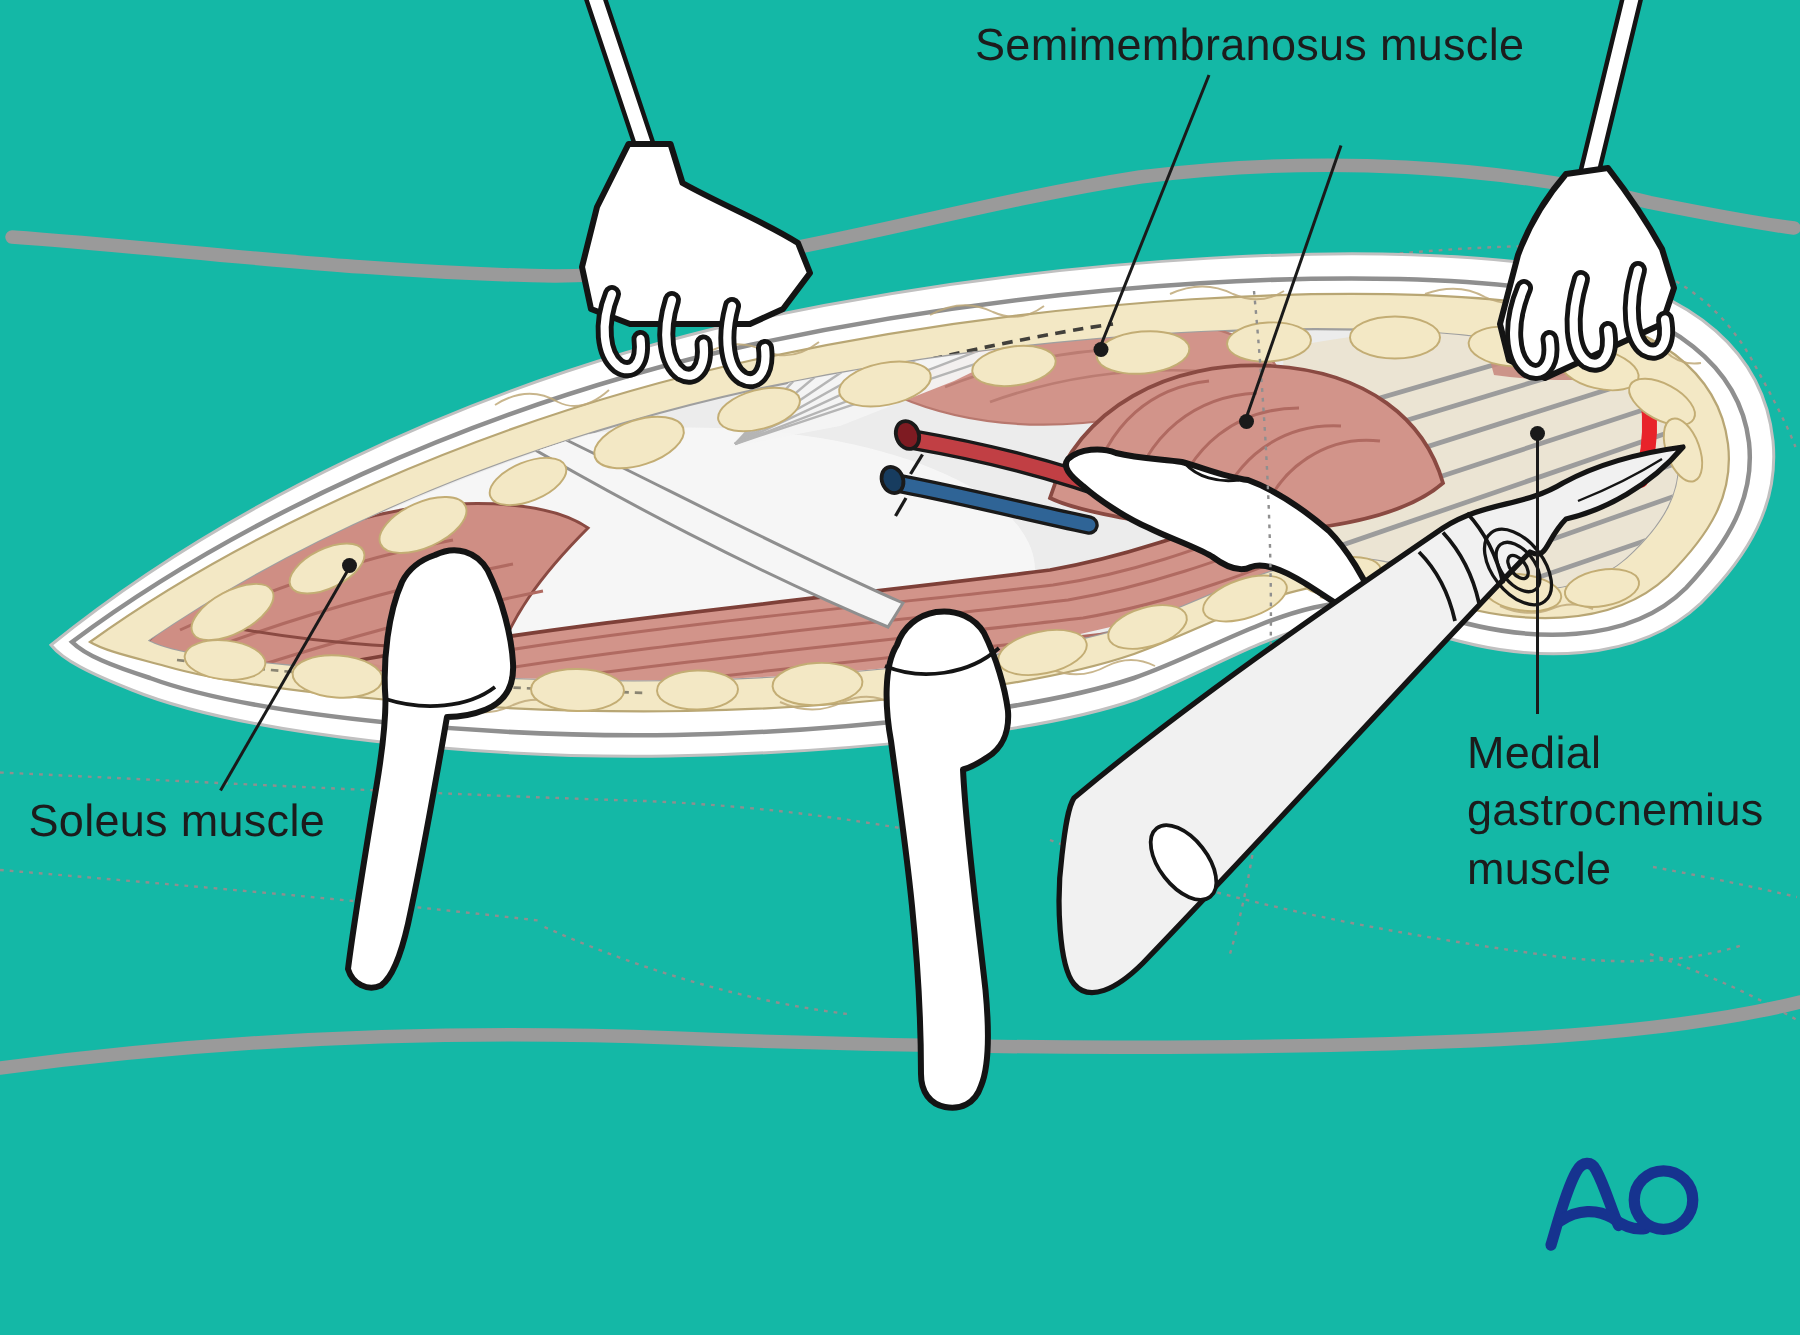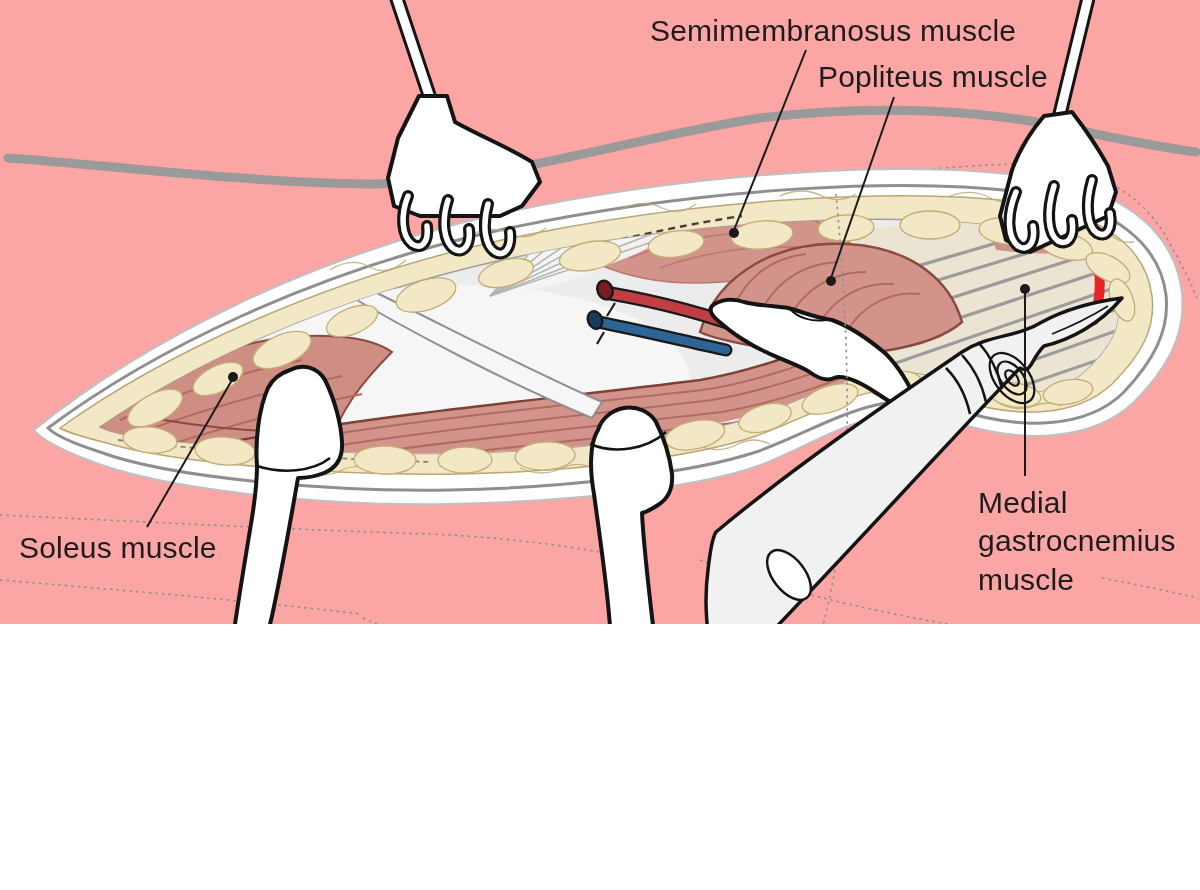--- a/index.html
+++ b/index.html
@@ -1,16 +1,16 @@
 <!DOCTYPE html>
 <html><head>
 <meta charset="utf-8">
 <style>
   html,body{margin:0;padding:0;background:#fff;}
-  .stage{position:relative;width:1200px;height:624px;background:#fca5a5;overflow:hidden;
+  .stage{position:relative;width:1200px;height:890px;background:#14b8a6;overflow:hidden;
          font-family:"Liberation Sans",sans-serif;}
   .stage svg{position:absolute;left:0;top:0;}
   .label{position:absolute;font-size:30px;line-height:1.28;color:#1c1c1c;letter-spacing:.2px;
          white-space:nowrap;}
   .label.wrap{white-space:normal;width:218px;}
   .sr{position:absolute;width:1px;height:1px;overflow:hidden;clip:rect(0 0 0 0);}
 </style>
 </head>
 <body>
 
@@ -267,19 +267,18 @@
   </g>
 
   <g stroke="#16338f" stroke-width="7.5" fill="none" stroke-linecap="round">
     <path d="M 1034,830 C 1038,817 1044,793 1051,781 C 1055,774 1061,774 1064,780 C 1070,791 1074,806 1079,817"></path>
     <path d="M 1040,814 C 1052,806 1065,806 1075,812 C 1083,818 1091,820 1097,819"></path>
     <circle cx="1109" cy="800" r="19.5"></circle>
   </g>
 </svg>
 
 <div class="label" style="left:650px;top:12px">Semimembranosus muscle</div>
-<div class="label" style="left:818px;top:58px">Popliteus muscle</div>
 <div class="label" style="left:19px;top:529px">Soleus muscle</div>
 <div class="label wrap" style="left:978px;top:484px">Medial gastrocnemius muscle</div>
 
 <span class="sr">AO</span>
 
 </div>
 
 </body></html>

